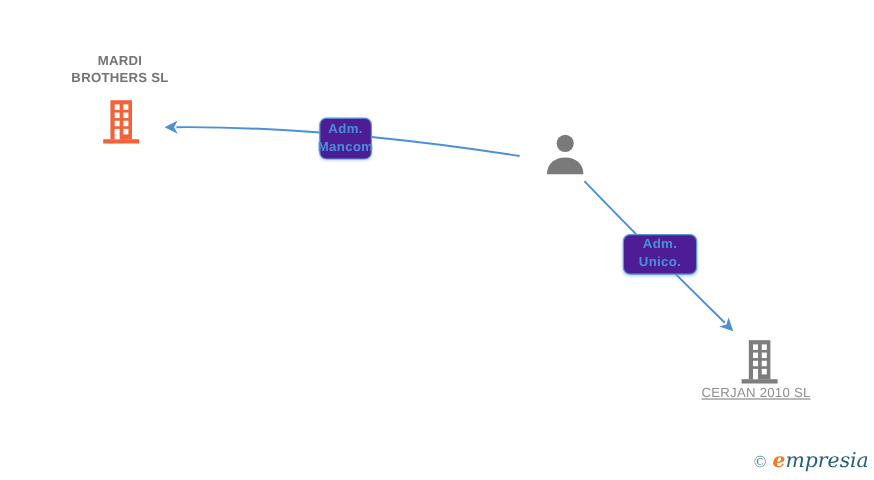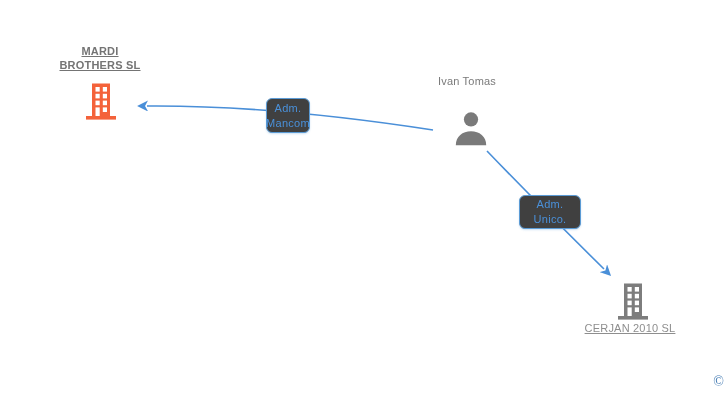--- a/index.html
+++ b/index.html
@@ -31,29 +31,30 @@
   .icon-company-highlight { color: #f4623a; }
   .icon-company-gray { color: #7d7d7d; }
   .icon-person { color: #7a7a7a; }
 
   .edge-label {
     position: absolute;
     display: flex;
     flex-direction: column;
     align-items: center;
     justify-content: center;
-    background: #404040;
+    background: #4c1d95;
     border: 1.4px solid #5b9bd5;
     border-radius: 6px;
     box-shadow: 0 1px 2px rgba(91,155,213,0.30);
     color: #4a90d9;
     font-size: 11px;
     line-height: 15px;
     letter-spacing: 0.3px;
     text-align: center;
+    font-weight: bold;
   }
 
   .watermark {
     position: absolute;
     right: 4px;
     top: 374px;
     display: flex;
     align-items: baseline;
     gap: 5px;
     white-space: nowrap;
@@ -80,21 +81,21 @@
     <defs>
       <marker id="arrowhead" viewBox="0 0 10 10" refX="1" refY="5" markerWidth="11" markerHeight="11" markerUnits="userSpaceOnUse" orient="auto">
         <path d="M0,0 L10,5 L0,10 L2.8,5 Z" fill="#4a8fd8"></path>
       </marker>
     </defs>
     <path class="edge-path" d="M433,130 Q270,105 147,106" marker-end="url(#arrowhead)"></path>
     <path class="edge-path" d="M487,151 Q536,202 604,269" marker-end="url(#arrowhead)"></path>
   </svg>
 
   <div class="node">
-    <div class="node-label bold" style="left:10px; top:45px;text-decoration:underline;">
+    <div class="node-label bold" style="left:10px; top:45px;">
       <div>MARDI</div>
       <div>BROTHERS SL</div>
     </div>
     <div class="icon-wrap icon-company-highlight" style="left:84px; top:83px;">
       <svg width="34" height="37" viewBox="0 0 34 37">
         <rect x="2" y="33" width="30" height="3.6" fill="currentColor"></rect>
         <rect x="8" y="0.5" width="18" height="32.5" fill="currentColor"></rect>
         <rect x="11.5" y="4" width="4.2" height="4.6" fill="#ffffff"></rect>
         <rect x="18.8" y="4" width="4.2" height="4.6" fill="#ffffff"></rect>
         <rect x="11.5" y="10.8" width="4.2" height="4.6" fill="#ffffff"></rect>
@@ -102,21 +103,20 @@
         <rect x="11.5" y="17.6" width="4.2" height="4.6" fill="#ffffff"></rect>
         <rect x="18.8" y="17.6" width="4.2" height="4.6" fill="#ffffff"></rect>
         <rect x="11.5" y="24.4" width="4.2" height="8.6" fill="#ffffff"></rect>
         <rect x="18.8" y="24.4" width="4.2" height="4.6" fill="#ffffff"></rect>
       </svg>
     </div>
   </div>
 
   <div class="node">
     <div class="node-label" style="left:377px; top:75px;">
-      <div>Ivan Tomas</div>
     </div>
     <div class="icon-wrap icon-person" style="left:452px; top:111px;">
       <svg width="38" height="35" viewBox="0 0 24 22">
         <circle cx="12" cy="5.3" r="4.5" fill="currentColor"></circle>
         <path d="M2.4 21.6 c0-5.6 4.3-8.8 9.6-8.8 s9.6 3.2 9.6 8.8 z" fill="currentColor"></path>
       </svg>
     </div>
   </div>
 
   <div class="node">
@@ -144,15 +144,16 @@
     <div>Mancom</div>
   </div>
 
   <div class="edge-label" style="left:519px; top:195px; width:62px; height:34px;">
     <div>Adm.</div>
     <div>Unico.</div>
   </div>
 
   <div class="watermark">
     <span class="wm-copy">©</span>
+    <span class="wm-brand"><span class="wm-e">e</span><span class="wm-rest">mpresia</span></span>
   </div>
 
 </div>
 
 </body></html>

